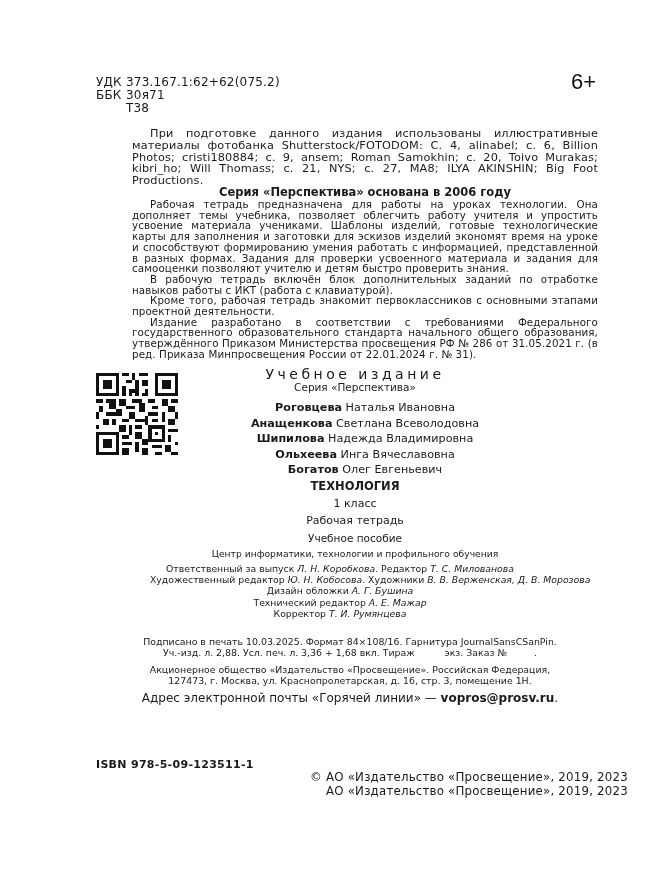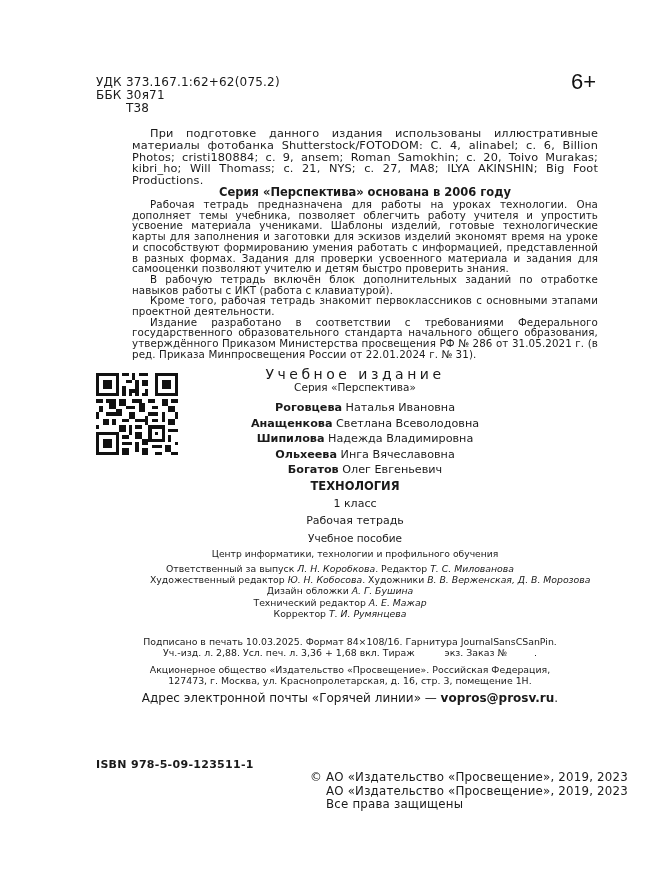--- a/index.html
+++ b/index.html
@@ -257,14 +257,13 @@
 
 <div class="abs hotline">
   <span>Адрес электронной почты «Горячей линии» — </span><b>vopros@prosv.ru</b><span>.</span>
 </div>
 
 <div class="abs isbn">ISBN 978-5-09-123511-1</div>
 
 <div class="abs copyright">
   <div class="row"><span class="sym">©</span><span>АО «Издательство «Просвещение», 2019, 2023</span></div>
   <div class="row ind">АО «Издательство «Просвещение», 2019, 2023</div>
-  <div class="row ind">Все права защищены</div>
 </div>
 
 </body></html>

